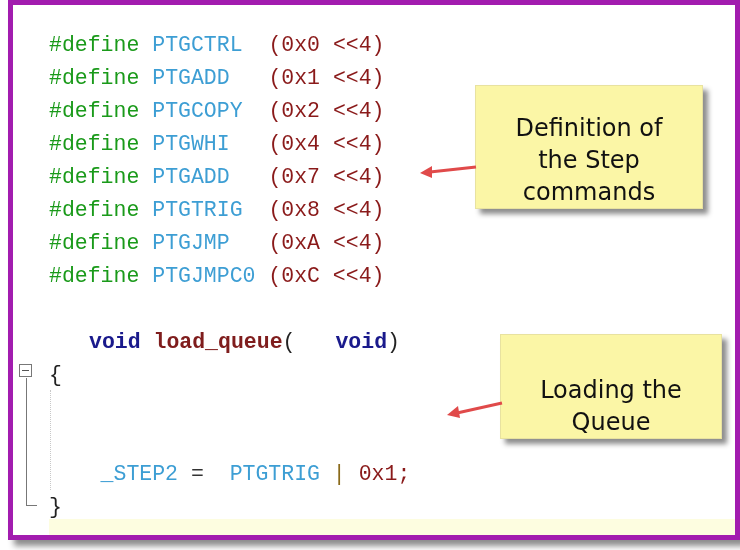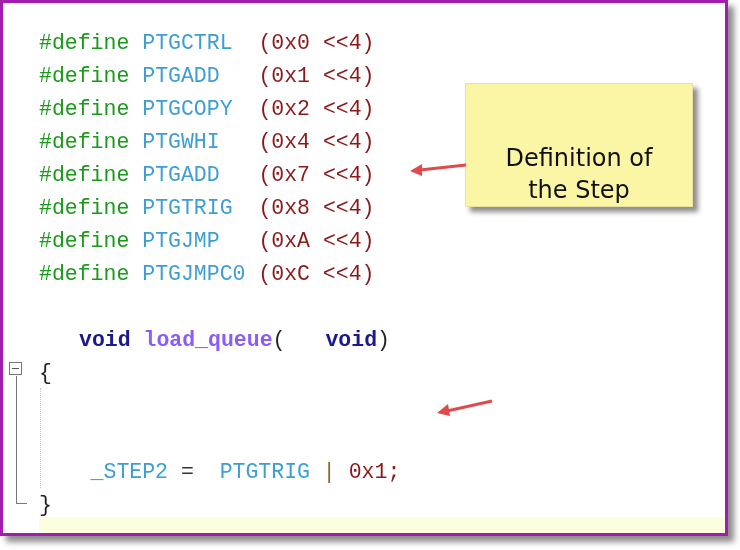--- a/index.html
+++ b/index.html
@@ -1,34 +1,34 @@
 <!DOCTYPE html>
 <html><head>
 <meta charset="utf-8">
 <style>
   html, body { margin:0; padding:0; background:#ffffff; }
   body { width:740px; height:550px; position:relative; overflow:hidden; }
   .frame {
-    position:absolute; left:0; top:0; width:722px; height:530px;
-    border:3px solid #a21caf; background:#ffffff;
+    position:absolute; left:8px; top:0; width:722px; height:530px;
+    border:5px solid #a21caf; background:#ffffff;
     box-shadow: 6px 6px 6px rgba(0,0,0,0.45);
     overflow:hidden;
   }
   .code {
     position:absolute; left:36px; top:0;
     font-family:"Liberation Mono", monospace; font-size:21.5px;
     white-space:pre; line-height:33px;
   }
   .line { position:absolute; left:0; height:33px; white-space:pre; }
   .kw-pre { color:#1a9a1a; }
   .mac { color:#3d9ed4; }
   .num { color:#8a1a1a; }
   .op { color:#333333; }
   .type { color:#1a1a8c; font-weight:bold;margin-left:40px; }
-  .fn { color:#8b5cf6; font-weight:bold; }
+  .fn { color:#7f1d1d; font-weight:bold; }
   .punc { color:#222; }
   .brace { color:#222; }
   .pipe { color:#8a6a1a; }
   .fold-box {
     position:absolute; left:6px; top:359px; width:13px; height:13px;
     border:1px solid #777; background:#fff; box-sizing:border-box;
   }
   .fold-box::after { content:""; position:absolute; left:2px; top:5px; width:7px; height:1px; background:#555; }
   .fold-line { position:absolute; left:13px; top:373px; width:1px; height:128px; background:#777; }
   .fold-end { position:absolute; left:13px; top:500px; width:11px; height:1px; background:#777; }
@@ -68,23 +68,30 @@
 
   <div class="fold-box"></div>
   <div class="fold-line"></div>
   <div class="fold-end"></div>
   <div class="indent-guide"></div>
 
   <div class="callout" style="left:462px; top:80px; width:226px; height:122px;">
     <div>
       <div>Definition of</div>
       <div>the Step</div>
+      <div>commands</div>
     </div>
   </div>
 
+  <div class="callout" style="left:487px; top:329px; width:220px; height:103px;">
+    <div>
+      <div>Loading the</div>
+      <div>Queue</div>
+    </div>
+  </div>
 
   <svg class="arrow" style="left:405px; top:155px;" width="62" height="20">
     <line x1="58" y1="7" x2="12" y2="12" stroke="#e04a4a" stroke-width="3"></line>
     <polygon points="2,13 14,6 14,18" fill="#e04a4a"></polygon>
   </svg>
   <svg class="arrow" style="left:432px; top:393px;" width="60" height="24">
     <line x1="57" y1="5" x2="12" y2="15" stroke="#e04a4a" stroke-width="3"></line>
     <polygon points="2,17 13,8 15,20" fill="#e04a4a"></polygon>
   </svg>
 </div>

